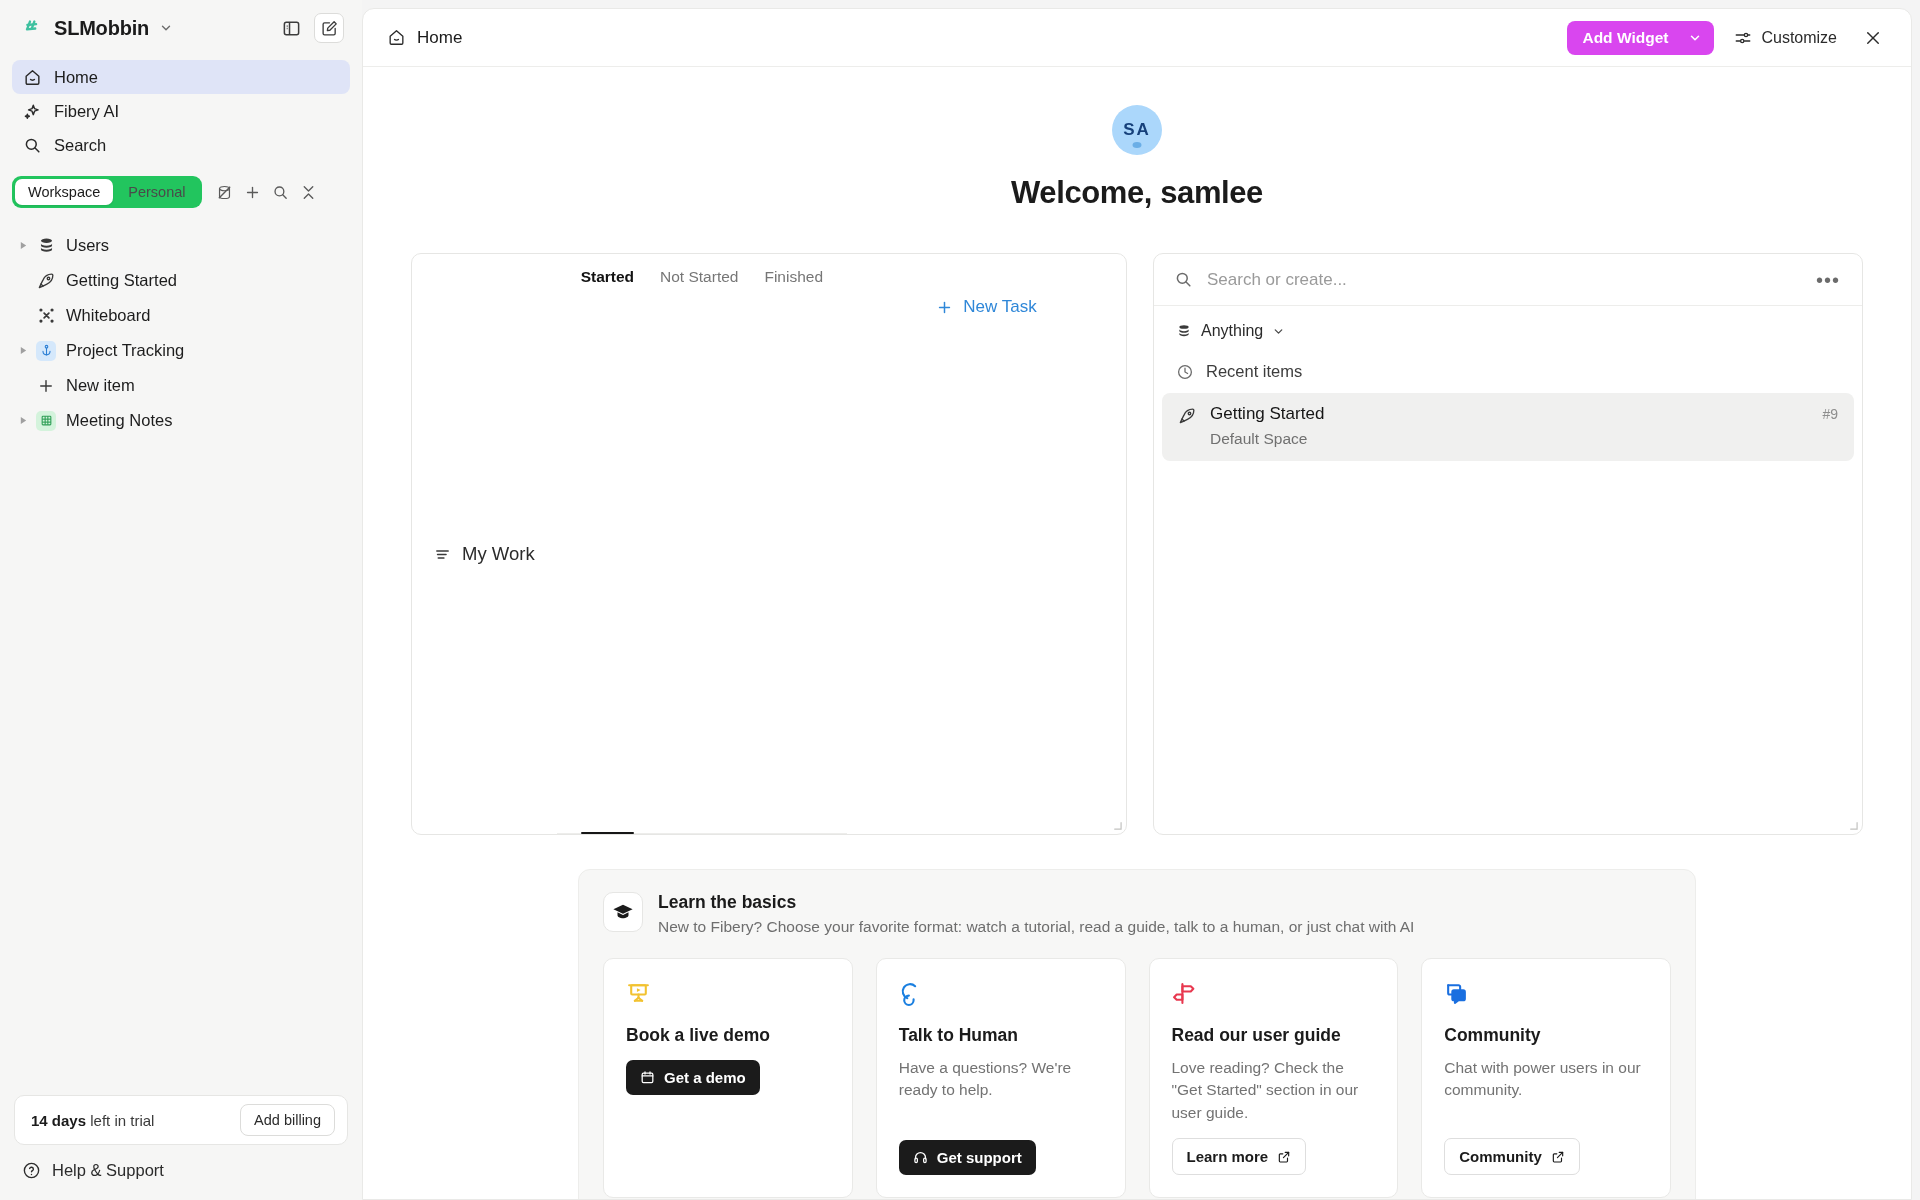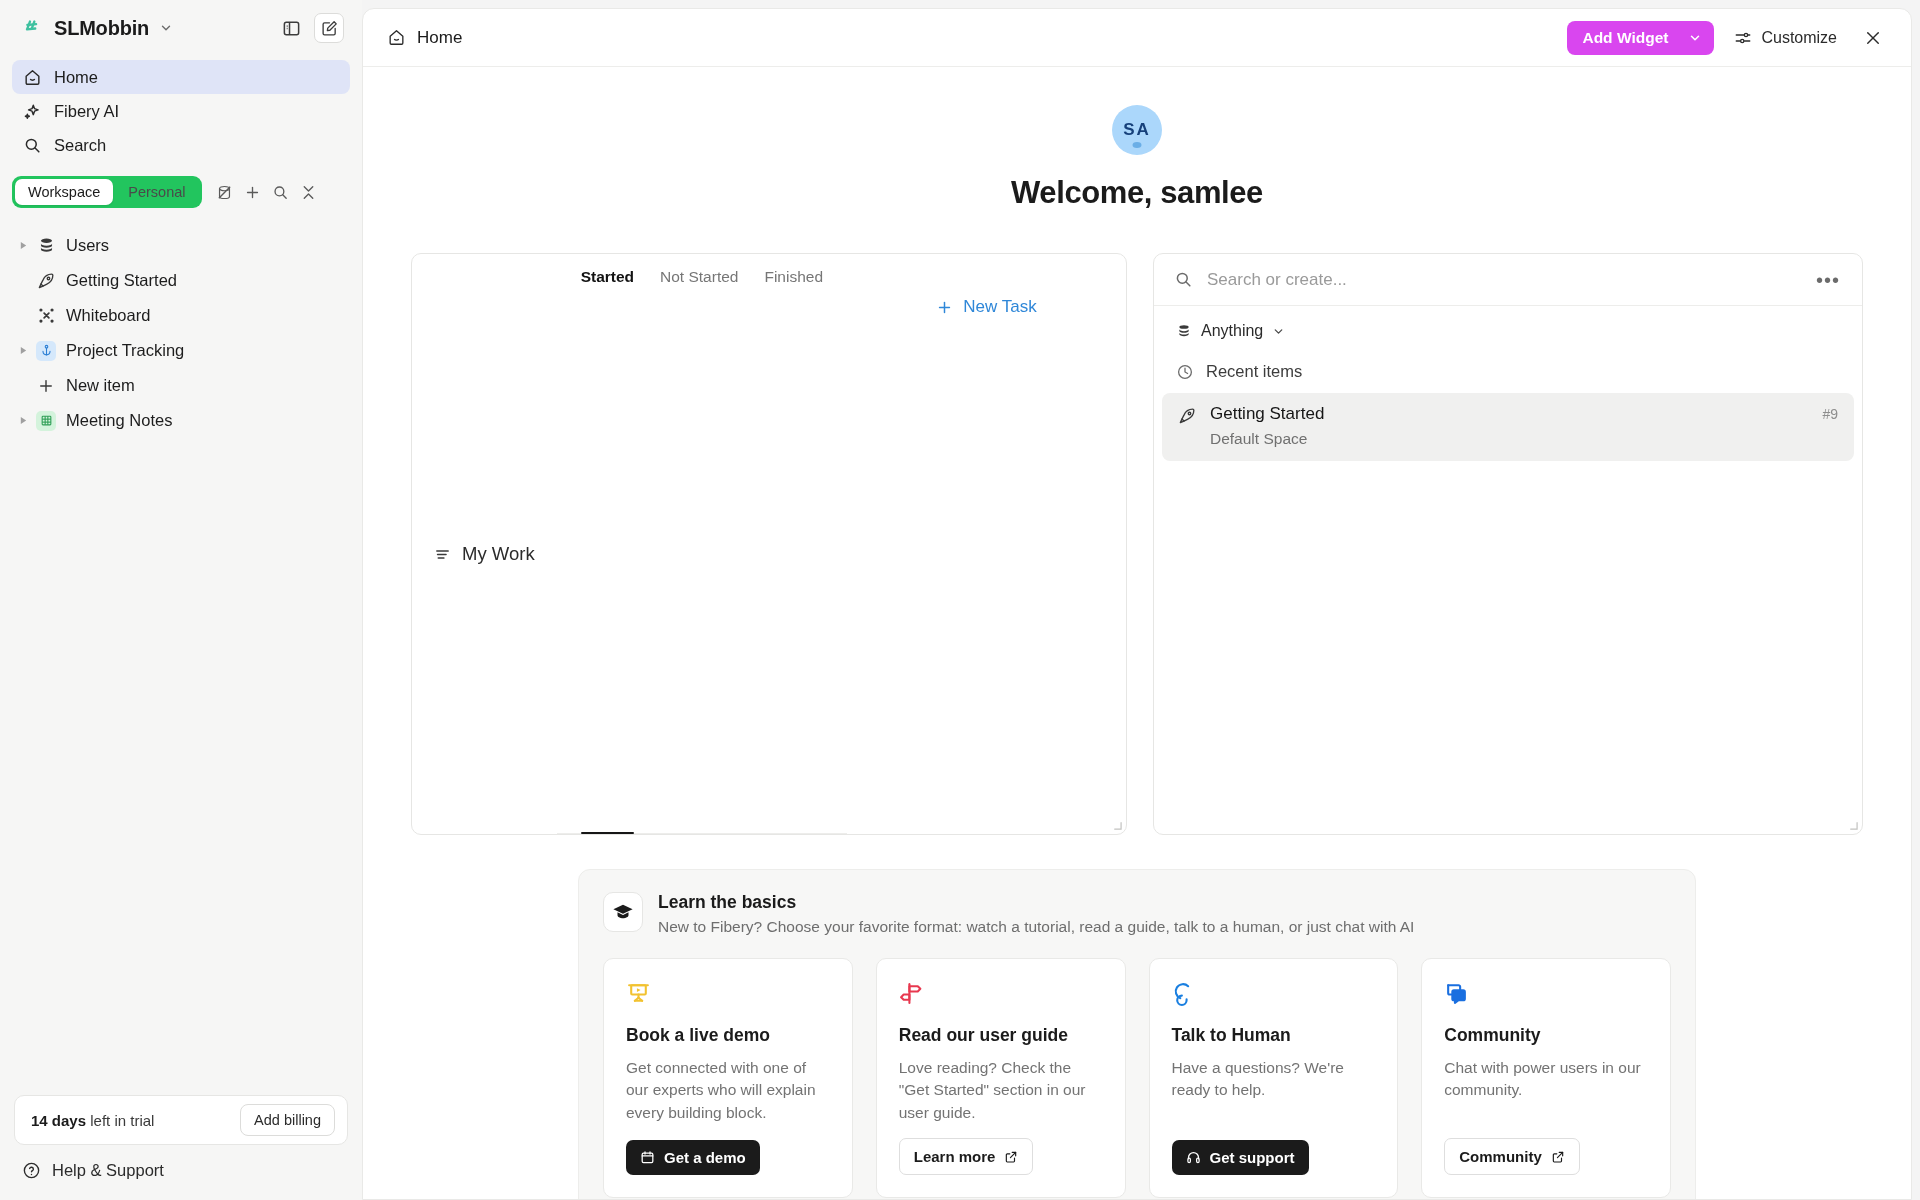--- a/index.html
+++ b/index.html
@@ -555,31 +555,51 @@
                   <line x1="3" y1="4" x2="21" y2="4"></line>
                   <rect x="5" y="4" width="14" height="9" rx="1"></rect>
                   <polygon points="10.5,7 14,8.7 10.5,10.5" fill="#f2c230" stroke="none"></polygon>
                   <line x1="12" y1="13" x2="12" y2="16"></line>
                   <line x1="8.5" y1="19" x2="15.5" y2="19"></line>
                   <line x1="12" y1="16" x2="8.5" y2="19"></line>
                   <line x1="12" y1="16" x2="15.5" y2="19"></line>
                 </svg>
             </div>
             <div class="card-title">Book a live demo</div>
-            <div class="card-text">Get connected with one of our experts who will explain every building block.</div>
             <button class="card-btn-dark">
               <span>
                 <svg width="15" height="15" viewBox="0 0 24 24" fill="none" stroke="#fff" stroke-width="2" stroke-linecap="round">
                     <rect x="3.5" y="5" width="17" height="15" rx="2"></rect>
                     <line x1="3.5" y1="9.5" x2="20.5" y2="9.5"></line>
                     <line x1="8" y1="3" x2="8" y2="6.5"></line>
                     <line x1="16" y1="3" x2="16" y2="6.5"></line>
                   </svg>
               </span>
               <span>Get a demo</span>
+            </button>
+          </div>
+
+          <div class="card">
+            <div class="card-ico">
+              <svg width="25" height="25" viewBox="0 0 24 24" fill="none" stroke="#1a7fe0" stroke-width="2" stroke-linecap="round" stroke-linejoin="round">
+                  <path d="M15.5 5A7 7 0 1 0 8 16.5"></path>
+                  <path d="M9.5 14a4.5 4.5 0 1 0 4.5 4.5v-1"></path>
+                </svg>
+            </div>
+            <div class="card-title">Talk to Human</div>
+            <div class="card-text">Have a questions? We're ready to help.</div>
+            <button class="card-btn-dark">
+              <span>
+                <svg width="15" height="15" viewBox="0 0 24 24" fill="none" stroke="#fff" stroke-width="2" stroke-linecap="round">
+                    <path d="M4 14v-2a8 8 0 0 1 16 0v2"></path>
+                    <rect x="3" y="13" width="4" height="7" rx="2"></rect>
+                    <rect x="17" y="13" width="4" height="7" rx="2"></rect>
+                  </svg>
+              </span>
+              <span>Get support</span>
             </button>
           </div>
 
           <div class="card">
             <div class="card-ico">
               <svg width="25" height="25" viewBox="0 0 24 24" fill="none" stroke="#e8384f" stroke-width="2" stroke-linecap="round" stroke-linejoin="round">
                   <line x1="10" y1="3" x2="10" y2="21"></line>
                   <path d="M10 5h8l2.5 2.5L18 10h-8z"></path>
                   <path d="M10 13H4.5L2 15.5 4.5 18H10z"></path>
                 </svg>
@@ -593,41 +613,20 @@
                     <path d="M14 4h6v6"></path>
                     <path d="M20 4 11 13"></path>
                     <path d="M18 14v5a1.5 1.5 0 0 1-1.5 1.5h-11A1.5 1.5 0 0 1 4 19V8a1.5 1.5 0 0 1 1.5-1.5H10"></path>
                   </svg>
               </span>
             </button>
           </div>
 
           <div class="card">
             <div class="card-ico">
-              <svg width="25" height="25" viewBox="0 0 24 24" fill="none" stroke="#1a7fe0" stroke-width="2" stroke-linecap="round" stroke-linejoin="round">
-                  <path d="M15.5 5A7 7 0 1 0 8 16.5"></path>
-                  <path d="M9.5 14a4.5 4.5 0 1 0 4.5 4.5v-1"></path>
-                </svg>
-            </div>
-            <div class="card-title">Talk to Human</div>
-            <div class="card-text">Have a questions? We're ready to help.</div>
-            <button class="card-btn-dark">
-              <span>
-                <svg width="15" height="15" viewBox="0 0 24 24" fill="none" stroke="#fff" stroke-width="2" stroke-linecap="round">
-                    <path d="M4 14v-2a8 8 0 0 1 16 0v2"></path>
-                    <rect x="3" y="13" width="4" height="7" rx="2"></rect>
-                    <rect x="17" y="13" width="4" height="7" rx="2"></rect>
-                  </svg>
-              </span>
-              <span>Get support</span>
-            </button>
-          </div>
-
-          <div class="card">
-            <div class="card-ico">
               <svg width="25" height="25" viewBox="0 0 24 24" fill="none" stroke="#1a6fe0" stroke-width="2" stroke-linecap="round" stroke-linejoin="round">
                   <path d="M4 4h10a1.5 1.5 0 0 1 1.5 1.5V10"></path>
                   <path d="M4 4v7.5A1.5 1.5 0 0 0 5.5 13H7"></path>
                   <path d="M9.5 9h9A1.5 1.5 0 0 1 20 10.5V17a1.5 1.5 0 0 1-1.5 1.5H14l-3.5 2.5V18.5h-1A1.5 1.5 0 0 1 8 17v-6.5A1.5 1.5 0 0 1 9.5 9z" fill="#1a6fe0" stroke="#1a6fe0"></path>
                 </svg>
             </div>
             <div class="card-title">Community</div>
             <div class="card-text">Chat with power users in our community.</div>
             <button class="card-btn-light">
               <span>Community</span>

